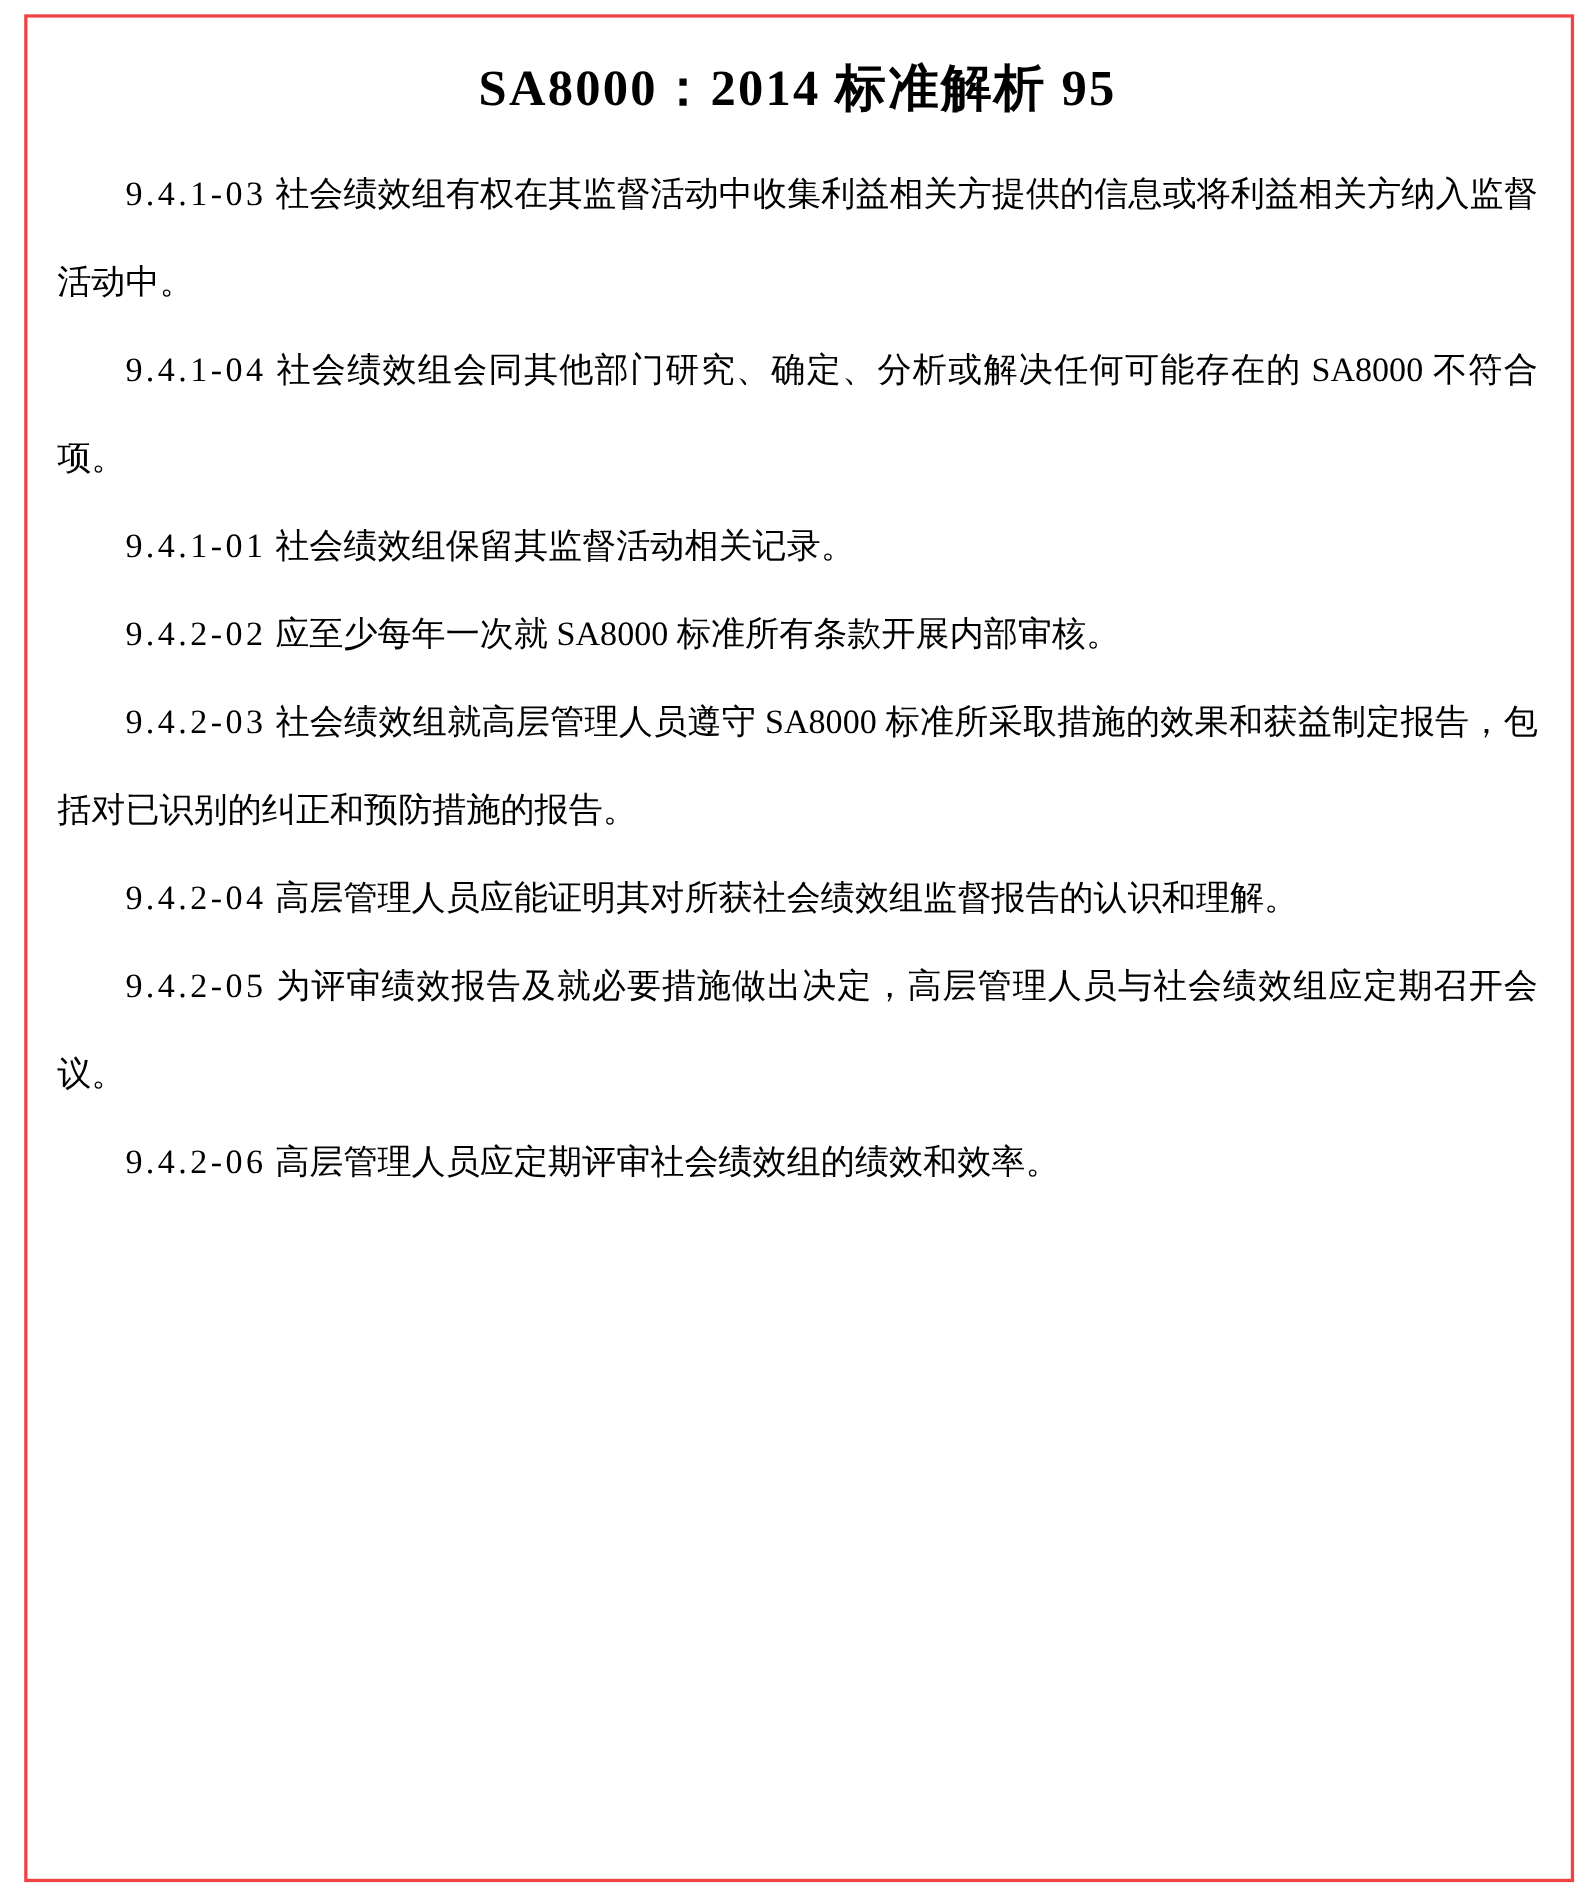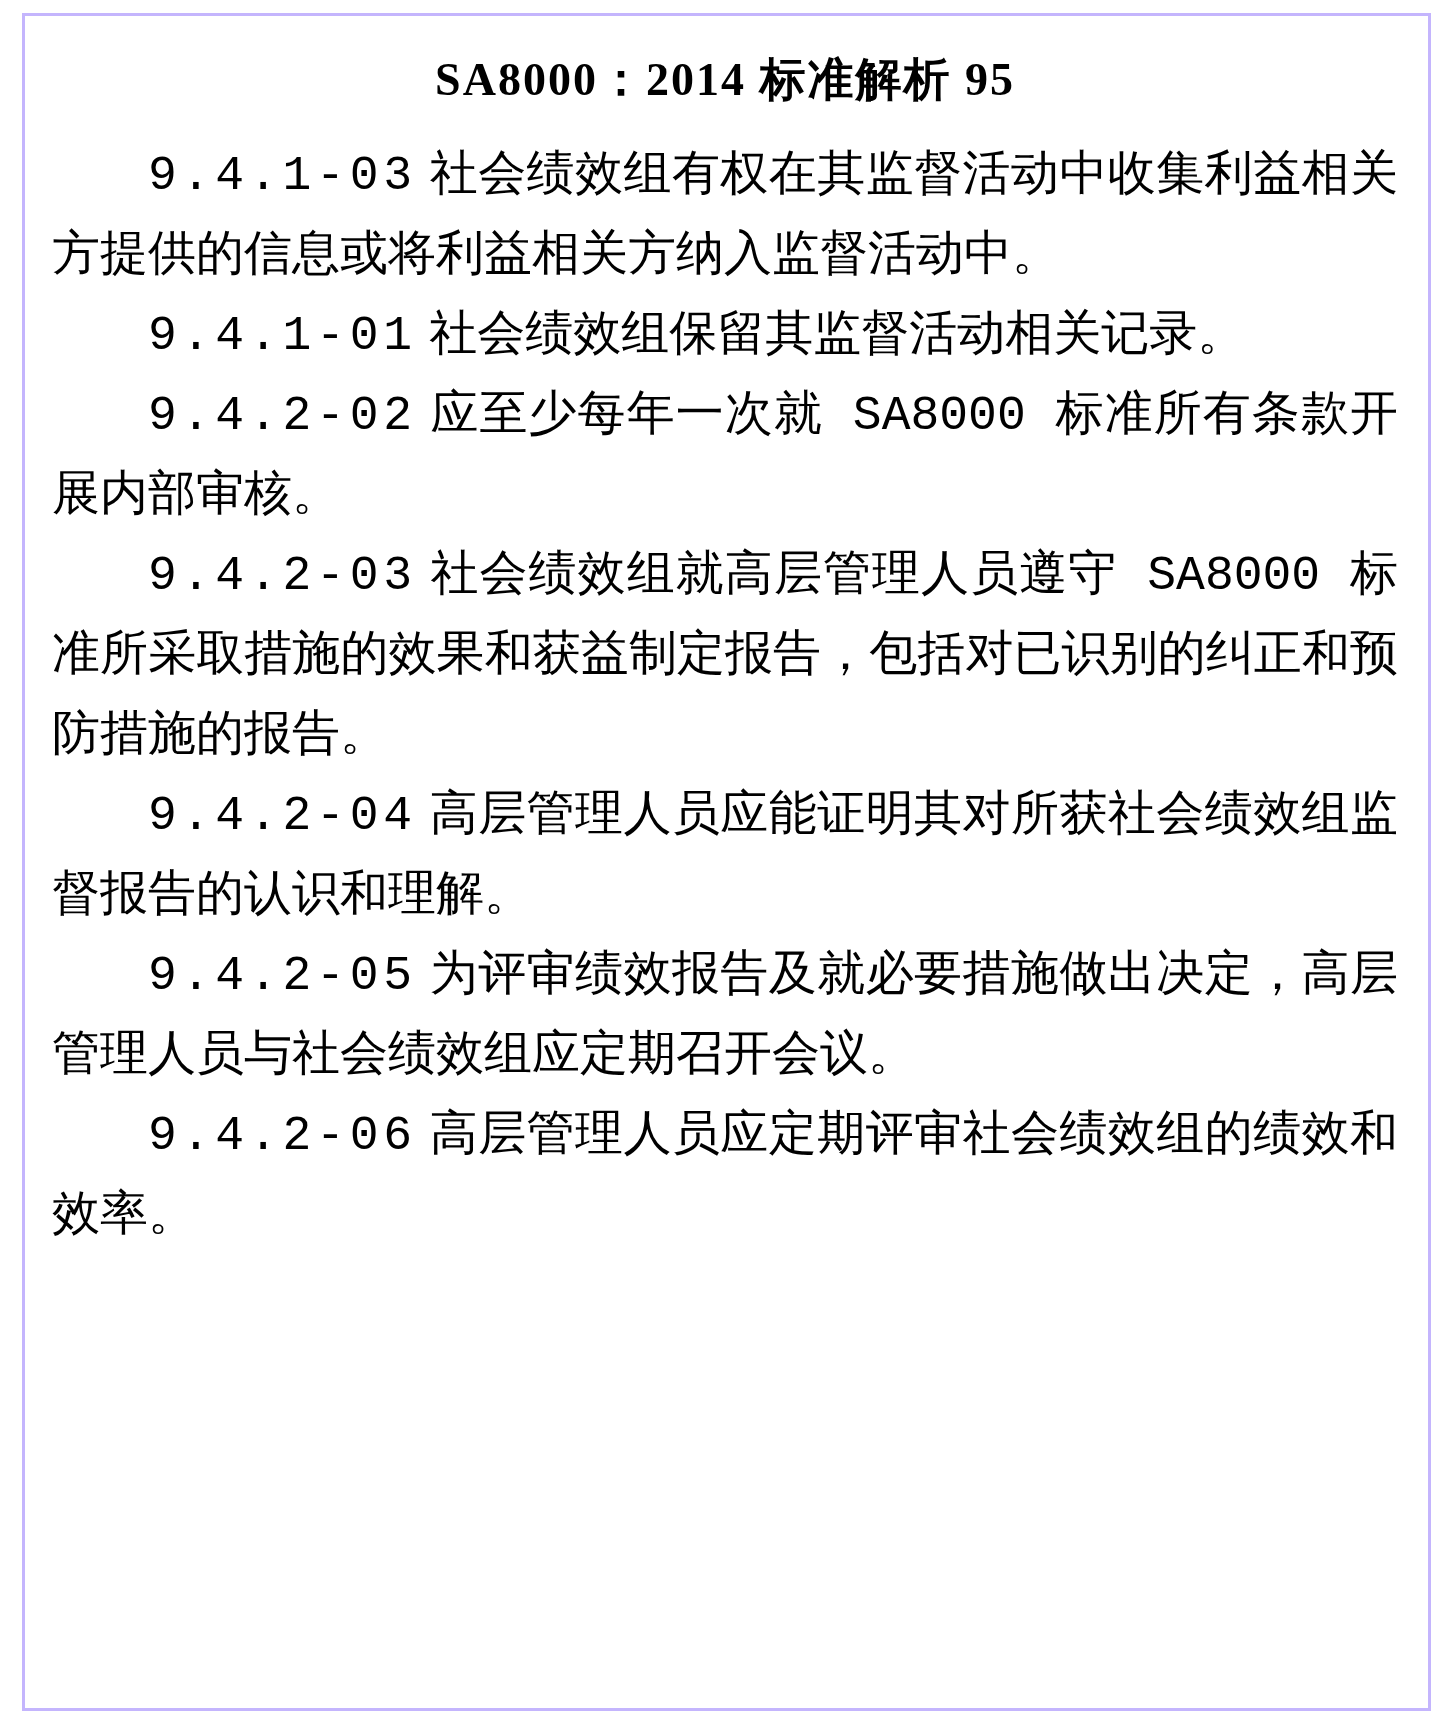--- a/index.html
+++ b/index.html
@@ -15,21 +15,21 @@
     height: 1726px;
     background: #ffffff;
     overflow: hidden;
   }
   .frame {
     position: absolute;
     left: 22px;
     top: 13px;
     width: 1409px;
     height: 1698px;
-    border: 3px solid #c4b5fd;
+    border: 3px solid #ef4444;
     box-sizing: border-box;
     padding: 0 30px 0 27px;
     background: #ffffff;
   }
   .title {
     font-size: 46px;
     font-weight: bold;
     text-align: center;
     line-height: 80px;
     margin: 24px 0 0 0;
@@ -41,46 +41,46 @@
     font-weight: normal;
     line-height: 80px;
     margin: 16px 0 0 0;
     text-indent: 2em;
     letter-spacing: 1px;
   }
   .doc-body {
     margin-top: 16px;
   }
   p.para {
-    font-size: 48px;
+    font-size: 31px;
     line-height: 80px;
     margin: 0;
     text-indent: 2em;
     text-align: justify;
     text-justify: inter-character;
-    font-family: Liberation Mono, monospace;
   }
   p.para.bold {
     font-weight: bold;
   }
   .clause-number {
     letter-spacing: 0.1em;
     margin-right: 0.26em;
     white-space: nowrap;
   }
 </style>
 </head>
 <body>
 
 <div class="page">
   <div class="frame">
     <h1 class="title">SA8000：2014 标准解析 95</h1>
     <div class="doc-body">
   <p class="para"><span class="clause-number">9.4.1-03</span><span>社会绩效组有权在其监督活动中收集利益相关方提供的信息或将利益相关方纳入监督活动中。</span></p>
 
+  <p class="para"><span class="clause-number">9.4.1-04</span><span>社会绩效组会同其他部门研究、确定、分析或解决任何可能存在的 SA8000 不符合项。</span></p>
 
   <p class="para"><span class="clause-number">9.4.1-01</span><span>社会绩效组保留其监督活动相关记录。</span></p>
 
 
 
   <p class="para"><span class="clause-number">9.4.2-02</span><span>应至少每年一次就 SA8000 标准所有条款开展内部审核。</span></p>
 
   <p class="para"><span class="clause-number">9.4.2-03</span><span>社会绩效组就高层管理人员遵守 SA8000 标准所采取措施的效果和获益制定报告，包括对已识别的纠正和预防措施的报告。</span></p>
 
   <p class="para"><span class="clause-number">9.4.2-04</span><span>高层管理人员应能证明其对所获社会绩效组监督报告的认识和理解。</span></p>

